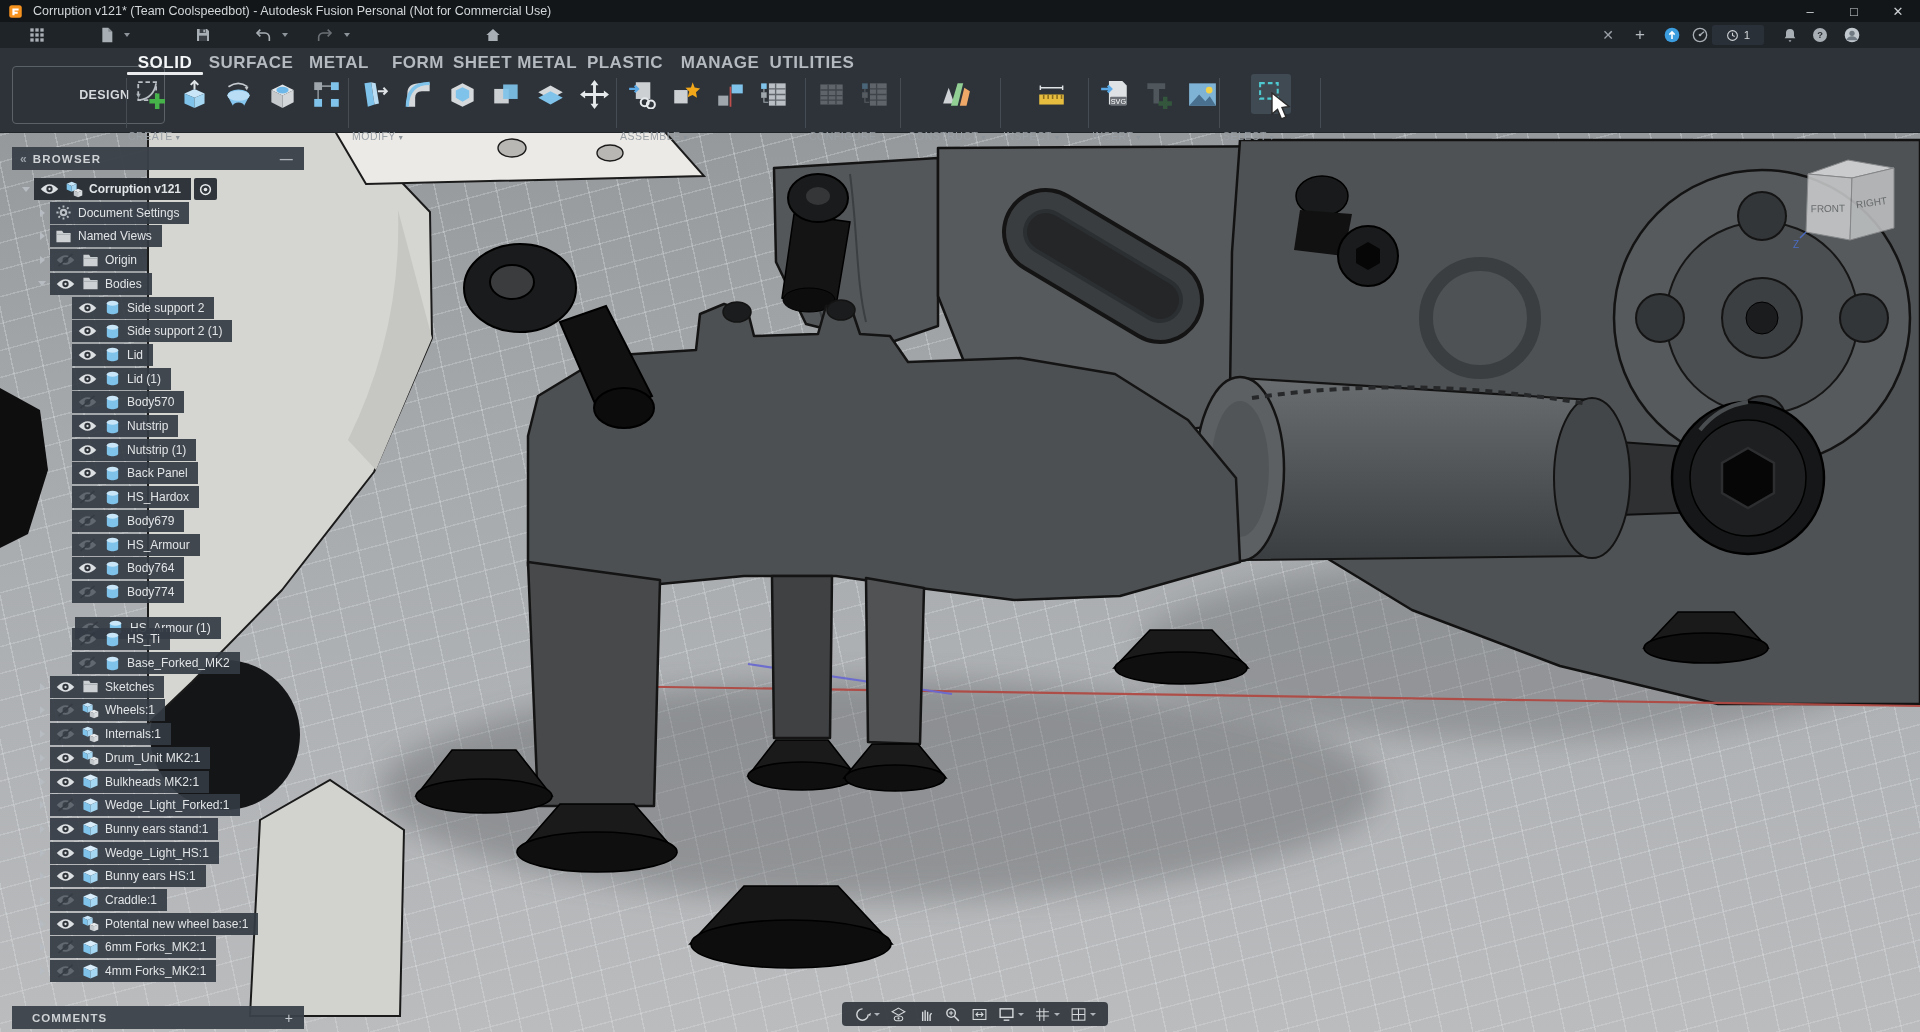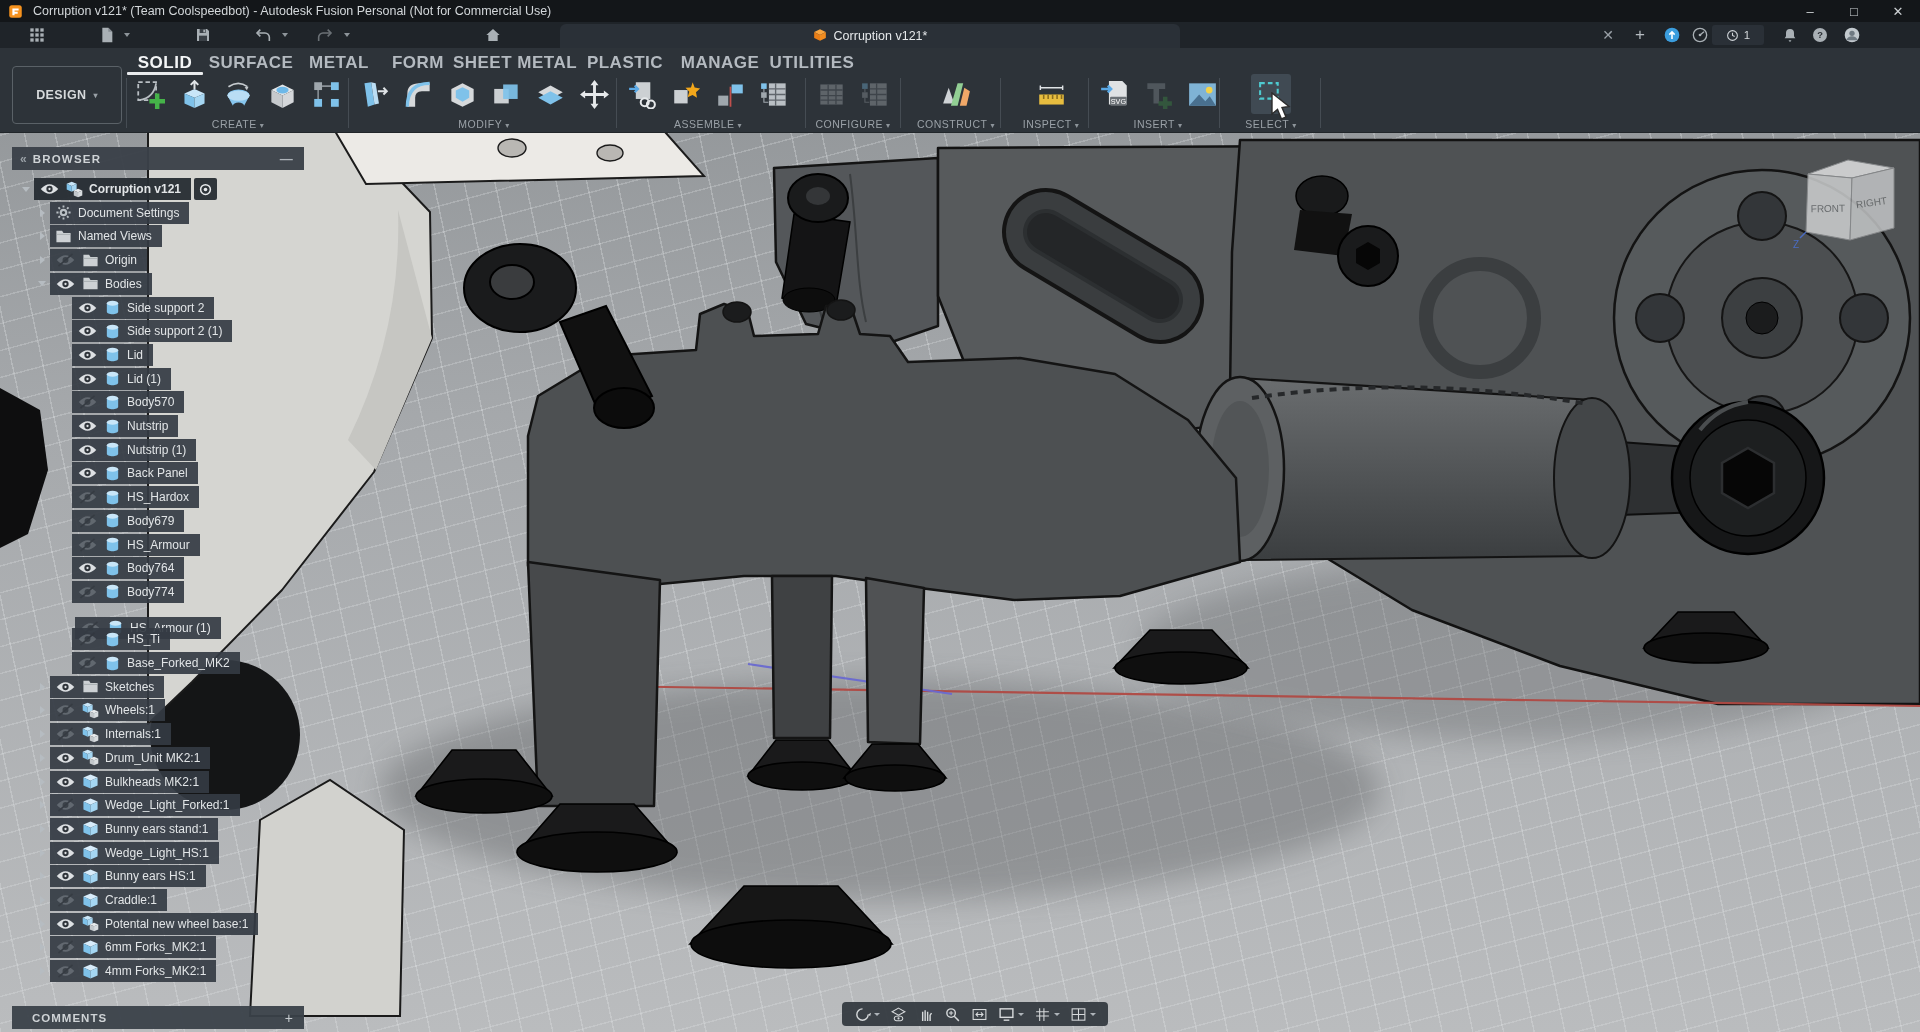--- a/index.html
+++ b/index.html
@@ -38,32 +38,32 @@
   .bar-ico svg{width:16px;height:16px}
   #job-pill{position:absolute;left:1712px;top:3px;width:52px;height:20px;background:#2a3037;border-radius:3px;
     display:flex;align-items:center;justify-content:center;gap:5px;color:#d3d7da;font-size:11.5px}
   #job-pill svg{width:13px;height:13px}
 
   
   #ribbon{position:absolute;left:0;top:48px;width:1920px;height:84px;background:#2d3339;
     border-bottom:1px solid #21262a;}
   #design-btn{position:absolute;left:12px;top:18px;width:108px;height:56px;border:1px solid #5a6167;
     border-radius:4px;display:flex;align-items:center;justify-content:center;gap:7px;
-    color:#d6d9db;font-size:12.5px;font-weight:700;letter-spacing:.4px;}
+    color:#d6d9db;font-size:12.5px;font-weight:700;letter-spacing:.4px;padding-left:43px;}
   .rtab{position:absolute;top:5px;transform:translateX(-50%);color:#b4bac0;font-size:17px;
     font-weight:700;letter-spacing:.5px;white-space:nowrap;}
   .rtab.active{color:#f4f6f7}
   .tab-underline{position:absolute;top:24px;height:3px;background:#e9ebed;border-radius:1px}
   .rgroup{position:absolute;top:26px;height:56px}
   .rgroup .icons{display:flex;justify-content:center;gap:4px}
   .tool{width:40px;height:40px;display:flex;align-items:center;justify-content:center;border-radius:3px}
   .tool svg{width:29px;height:29px}
   .tool.active{background:#404a53}
   .tool.disabled{opacity:.35}
-  .glabel{position:absolute;top:44px;width:100%;text-align:center;color:#9aa1a7;font-size:10.5px;
+  .glabel{position:absolute;top:56px;width:100%;color:#9aa1a7;font-size:10.5px;
     letter-spacing:.5px;white-space:nowrap}
   .glabel .dc{font-size:8px;color:#8d949a;margin-left:3px}
   .gdiv{position:absolute;top:30px;height:50px;width:1px;background:#454c53}
 
   
   #browser-head{position:absolute;left:12px;top:147px;width:292px;height:23px;
     background:rgba(58,65,73,.96);display:flex;align-items:center;color:#cfd3d6;
     font-size:11.5px;font-weight:700;letter-spacing:1.2px;}
   #browser-head .collapse{margin:0 8px 0 8px;color:#9aa1a7;font-size:12px;letter-spacing:-2px}
   #browser-head .minus{margin-left:auto;margin-right:10px;color:#aeb4b9;font-size:13px}
@@ -288,28 +288,20 @@
           <path d="M21 9H9a6.5 6.5 0 0 0-6.5 6.5V21" fill="none" stroke="#a9b0b5" stroke-width="2.4"></path>
         </svg>
       </span>
     <span class="qcaret" style="position:absolute;left:342px;top:11px"></span>
     <span class="qicon" style="position:absolute;left:482px">
         <svg viewBox="0 0 24 24">
           <path d="M2 12 12 3l10 9h-3v9H5v-9z" fill="#a9b0b5"></path>
         </svg>
       </span>
 
-    <div id="doctab">
-      <span><svg viewBox="0 0 24 24">
-            <polygon points="12,2 22,7 12,12 2,7" fill="#f9a53f"></polygon>
-            <polygon points="2,7 12,12 12,22 2,17" fill="#e97e17"></polygon>
-            <polygon points="22,7 12,12 12,22 22,17" fill="#f28c1f"></polygon>
-          </svg></span>
-      <span>Corruption v121*</span>
-    </div>
 
     <span class="bar-ico" style="left:1596px;font-size:14px">✕</span>
     <span class="bar-ico" style="left:1628px;font-size:17px;color:#b6bcc1">+</span>
     <span class="bar-ico" style="left:1660px">
         <svg viewBox="0 0 24 24">
           <circle cx="12" cy="12" r="11" fill="#3b9ddd"></circle>
           <path d="M12 18V8M8 11.5 12 7.5l4 4" stroke="#fff" stroke-width="2.4" fill="none"></path>
         </svg>
       </span>
     <span class="bar-ico" style="left:1688px">

